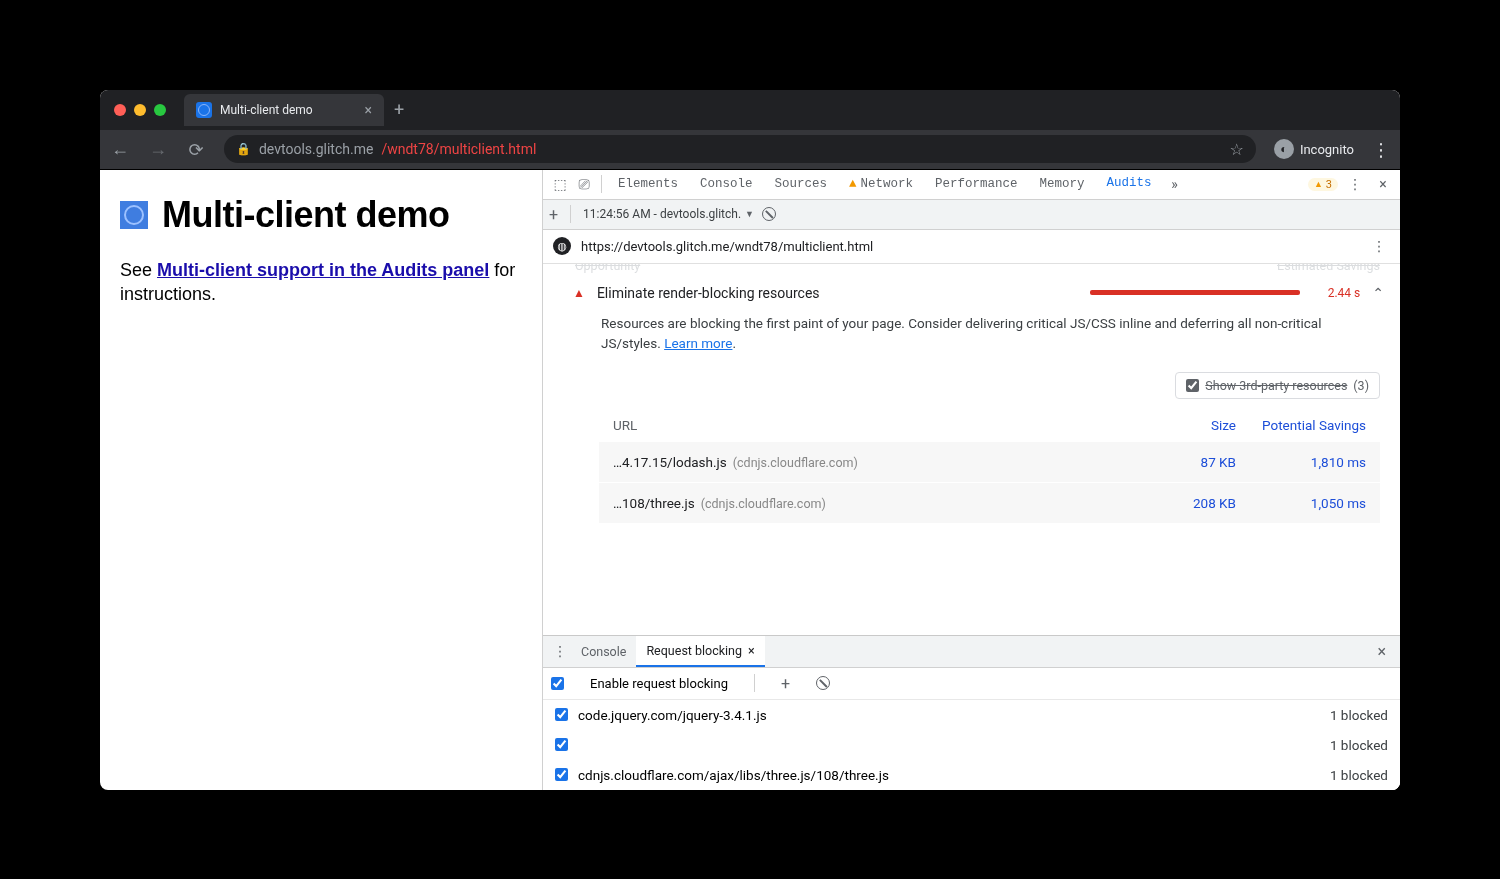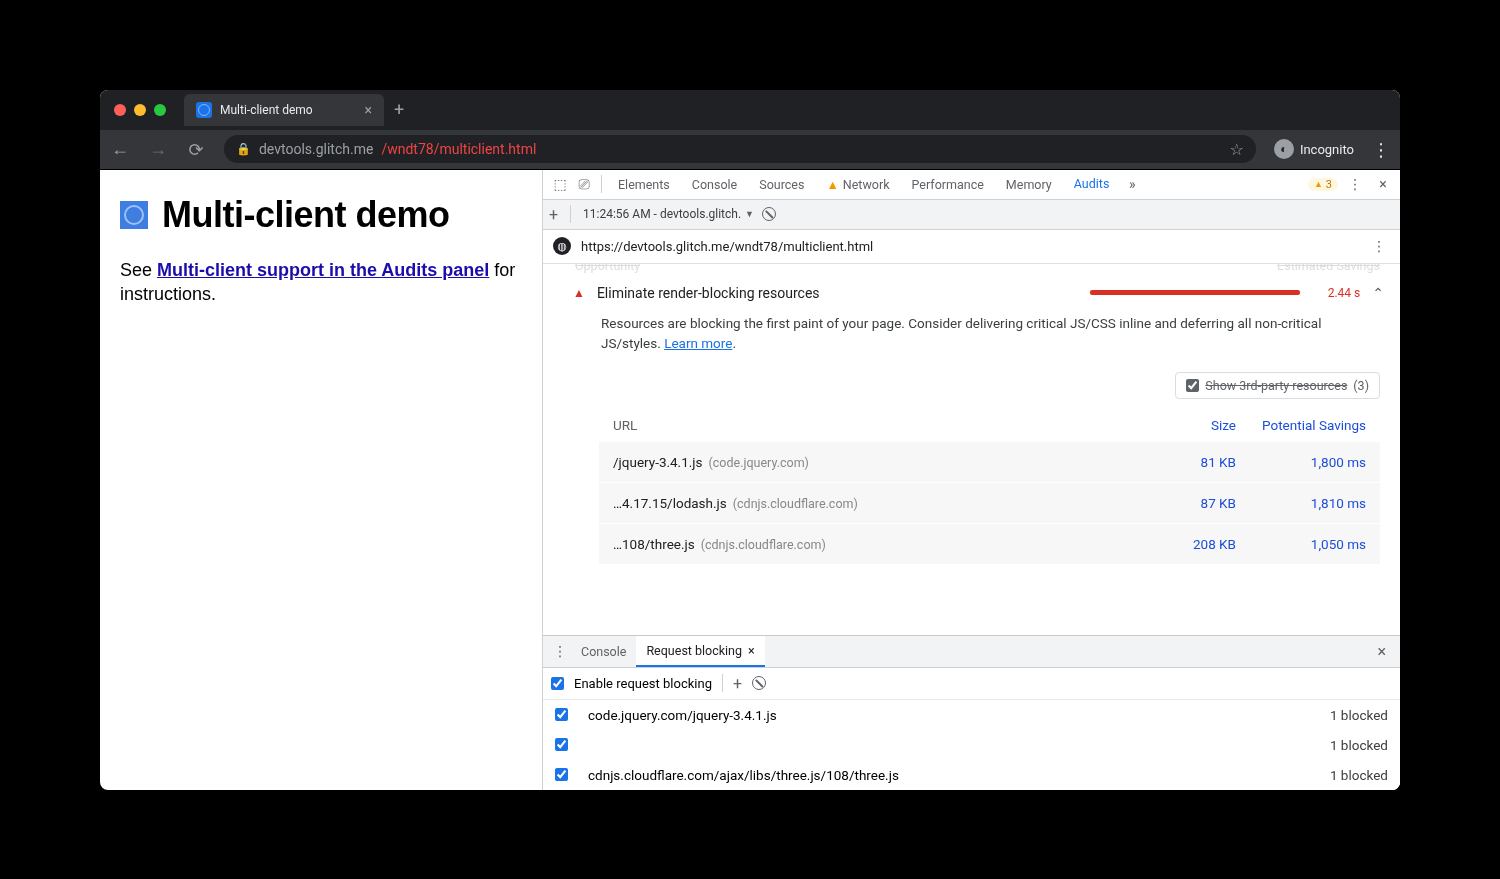--- a/index.html
+++ b/index.html
@@ -79,21 +79,21 @@
   .page-logo::after { content:""; position:absolute; inset:4px; border:2px solid #9cc1ff; border-radius:50%; }
   .page h1 { font-size: 36px; font-weight: 800; letter-spacing:-0.5px; }
   .page p { margin-top: 22px; font-size: 18px; line-height:1.35; }
   .page a { color:#1a0dab; text-decoration: underline; font-weight:700; }
 
   
   .devtools { flex:1; display:flex; flex-direction:column; border-left:1px solid #d0d0d0; min-width:0; background:#fff;}
   .dt-tabbar { height:30px; border-bottom:1px solid #d0d0d0; display:flex; align-items:center; padding:0 6px; gap:2px; font-size:12.5px; color:#5f6368;}
   .dt-ic { width:22px; text-align:center; cursor:pointer; color:#5f6368; font-size:14px; }
   .dt-sep { width:1px; height:18px; background:#d0d0d0; margin:0 4px; }
-  .dt-tab { padding: 23px 10px; cursor:pointer; white-space:nowrap; }
+  .dt-tab { padding: 23px 10px; cursor:pointer; white-space:nowrap;font-family:Liberation Mono, monospace; }
   .dt-tab.active { color:#1a73e8; border-bottom:2px solid #1a73e8; }
   .dt-tab .warn { color:#f29900; margin-right:4px; }
   .dt-right { margin-left:auto; display:flex; align-items:center; gap:6px; }
   .badge-warn { color:#c56f00; background:#fef7e0; border-radius:8px; padding:0 6px; font-size:11px; display:flex; align-items:center; gap:3px;}
   .badge-warn::before{ content:"▲"; color:#f29900; font-size:9px;}
 
   .dt-subbar { height:30px; background:#f1f3f4; border-bottom:1px solid #d0d0d0; display:flex; align-items:center; padding:0 6px; gap:8px; font-size:12px; color:#3c4043;}
   .dt-subbar .plus { font-size:16px; color:#5f6368; cursor:pointer; }
   .dt-subbar .pill { display:flex; align-items:center; gap:4px; }
   .chev { font-size:9px; color:#5f6368;}
@@ -129,24 +129,24 @@
   .res-table .row .c1 { color:#202124; text-align:left; }
   .res-table .row .c1 .dom { color:#888; font-size:12.5px; margin-left:6px;}
   .res-table .c2, .res-table .c3 { text-align:right; color:#1d4ed8; }
 
   
   .drawer { border-top:1px solid #c9c9c9; background:#fff; }
   .drawer-tabs { height:32px; background:#f1f3f4; border-bottom:1px solid #d0d0d0; display:flex; align-items:center; padding:0 6px; font-size:12.5px; color:#5f6368;}
   .drawer-tabs .tabb { padding:7px 10px; cursor:pointer; display:flex; align-items:center; gap:6px;}
   .drawer-tabs .tabb.active { color:#202124; border-bottom:2px solid #1a73e8; background:#fff;}
   .drawer-tabs .closex { margin-left:auto; padding:0 8px; cursor:pointer; font-size:16px;}
-  .drawer-tool { height:32px; border-bottom:1px solid #e8e8e8; display:flex; align-items:center; padding:0 8px; gap:10px; font-size:13px;}
+  .drawer-tool { height:32px; border-bottom:1px solid #e8e8e8; display:flex; align-items:center; padding:0 8px; gap:26px; font-size:13px;}
   .drawer-tool input[type=checkbox]{ accent-color:#1a73e8; }
   .drawer-tool .vline { width:1px; height:18px; background:#d0d0d0;}
-  .blk-row { display:flex; align-items:center; padding: 7px 12px; gap:20px; font-size:13.5px; }
+  .blk-row { display:flex; align-items:center; padding: 7px 12px; gap:10px; font-size:13.5px; }
   .blk-row input { accent-color:#1a73e8; }
   .blk-row .cnt { margin-left:auto; color:#3c4043; }
 
 </style>
 </head>
 <body>
 
 <div class="frame">
 
   <div class="titlebar">
@@ -255,25 +255,20 @@
           <span>(3)</span>
         </div>
 
         <div class="res-table">
           <div class="hdr">
             <span class="c1">URL</span>
             <span class="c2">Size</span>
             <span class="c3">Potential Savings</span>
           </div>
           <div class="row">
-            <span class="c1"><span>/jquery-3.4.1.js</span><span class="dom">(code.jquery.com)</span></span>
-            <span class="c2">81 KB</span>
-            <span class="c3">1,800 ms</span>
-          </div>
-          <div class="row">
             <span class="c1"><span>…4.17.15/lodash.js</span><span class="dom">(cdnjs.cloudflare.com)</span></span>
             <span class="c2">87 KB</span>
             <span class="c3">1,810 ms</span>
           </div>
           <div class="row">
             <span class="c1"><span>…108/three.js</span><span class="dom">(cdnjs.cloudflare.com)</span></span>
             <span class="c2">208 KB</span>
             <span class="c3">1,050 ms</span>
           </div>
         </div>

